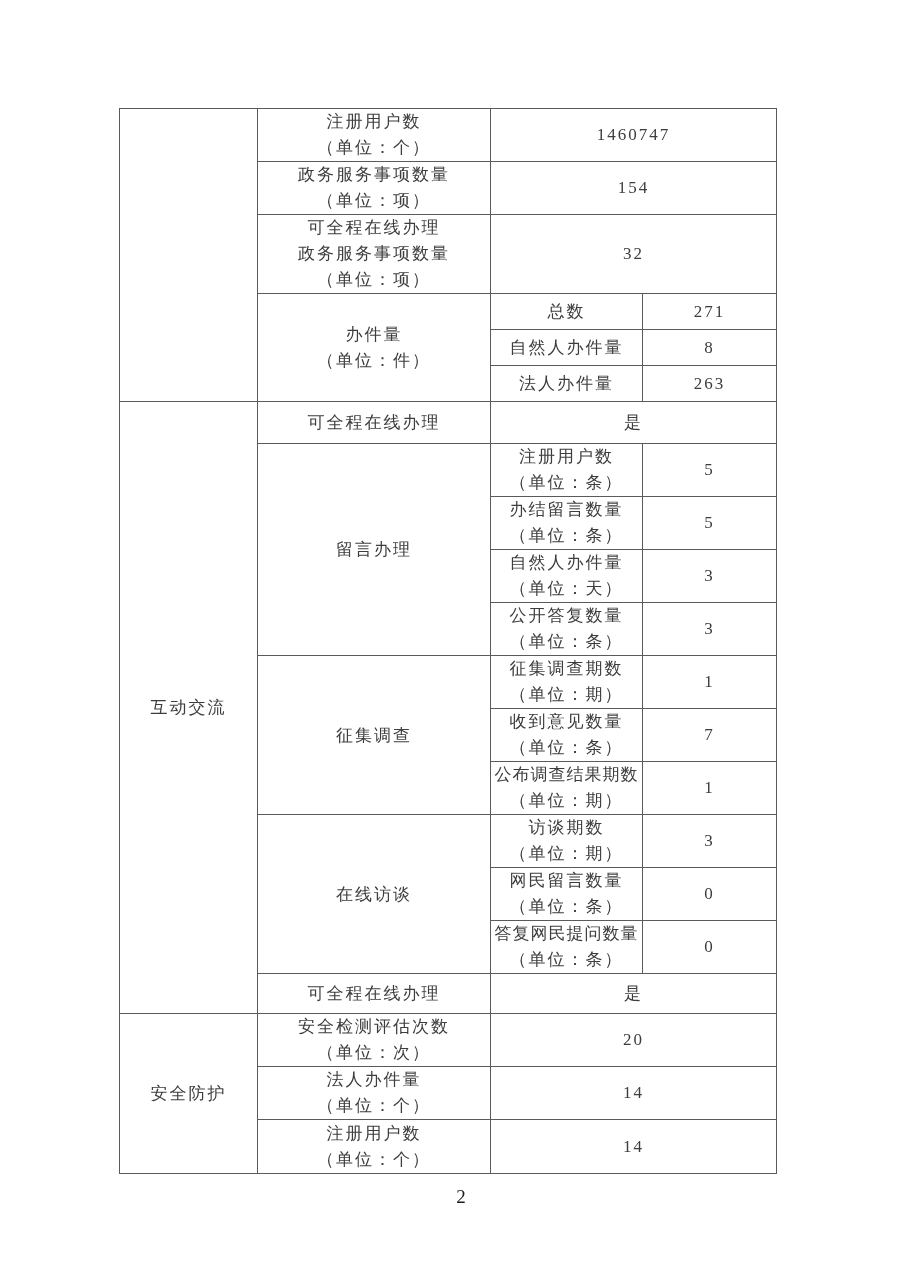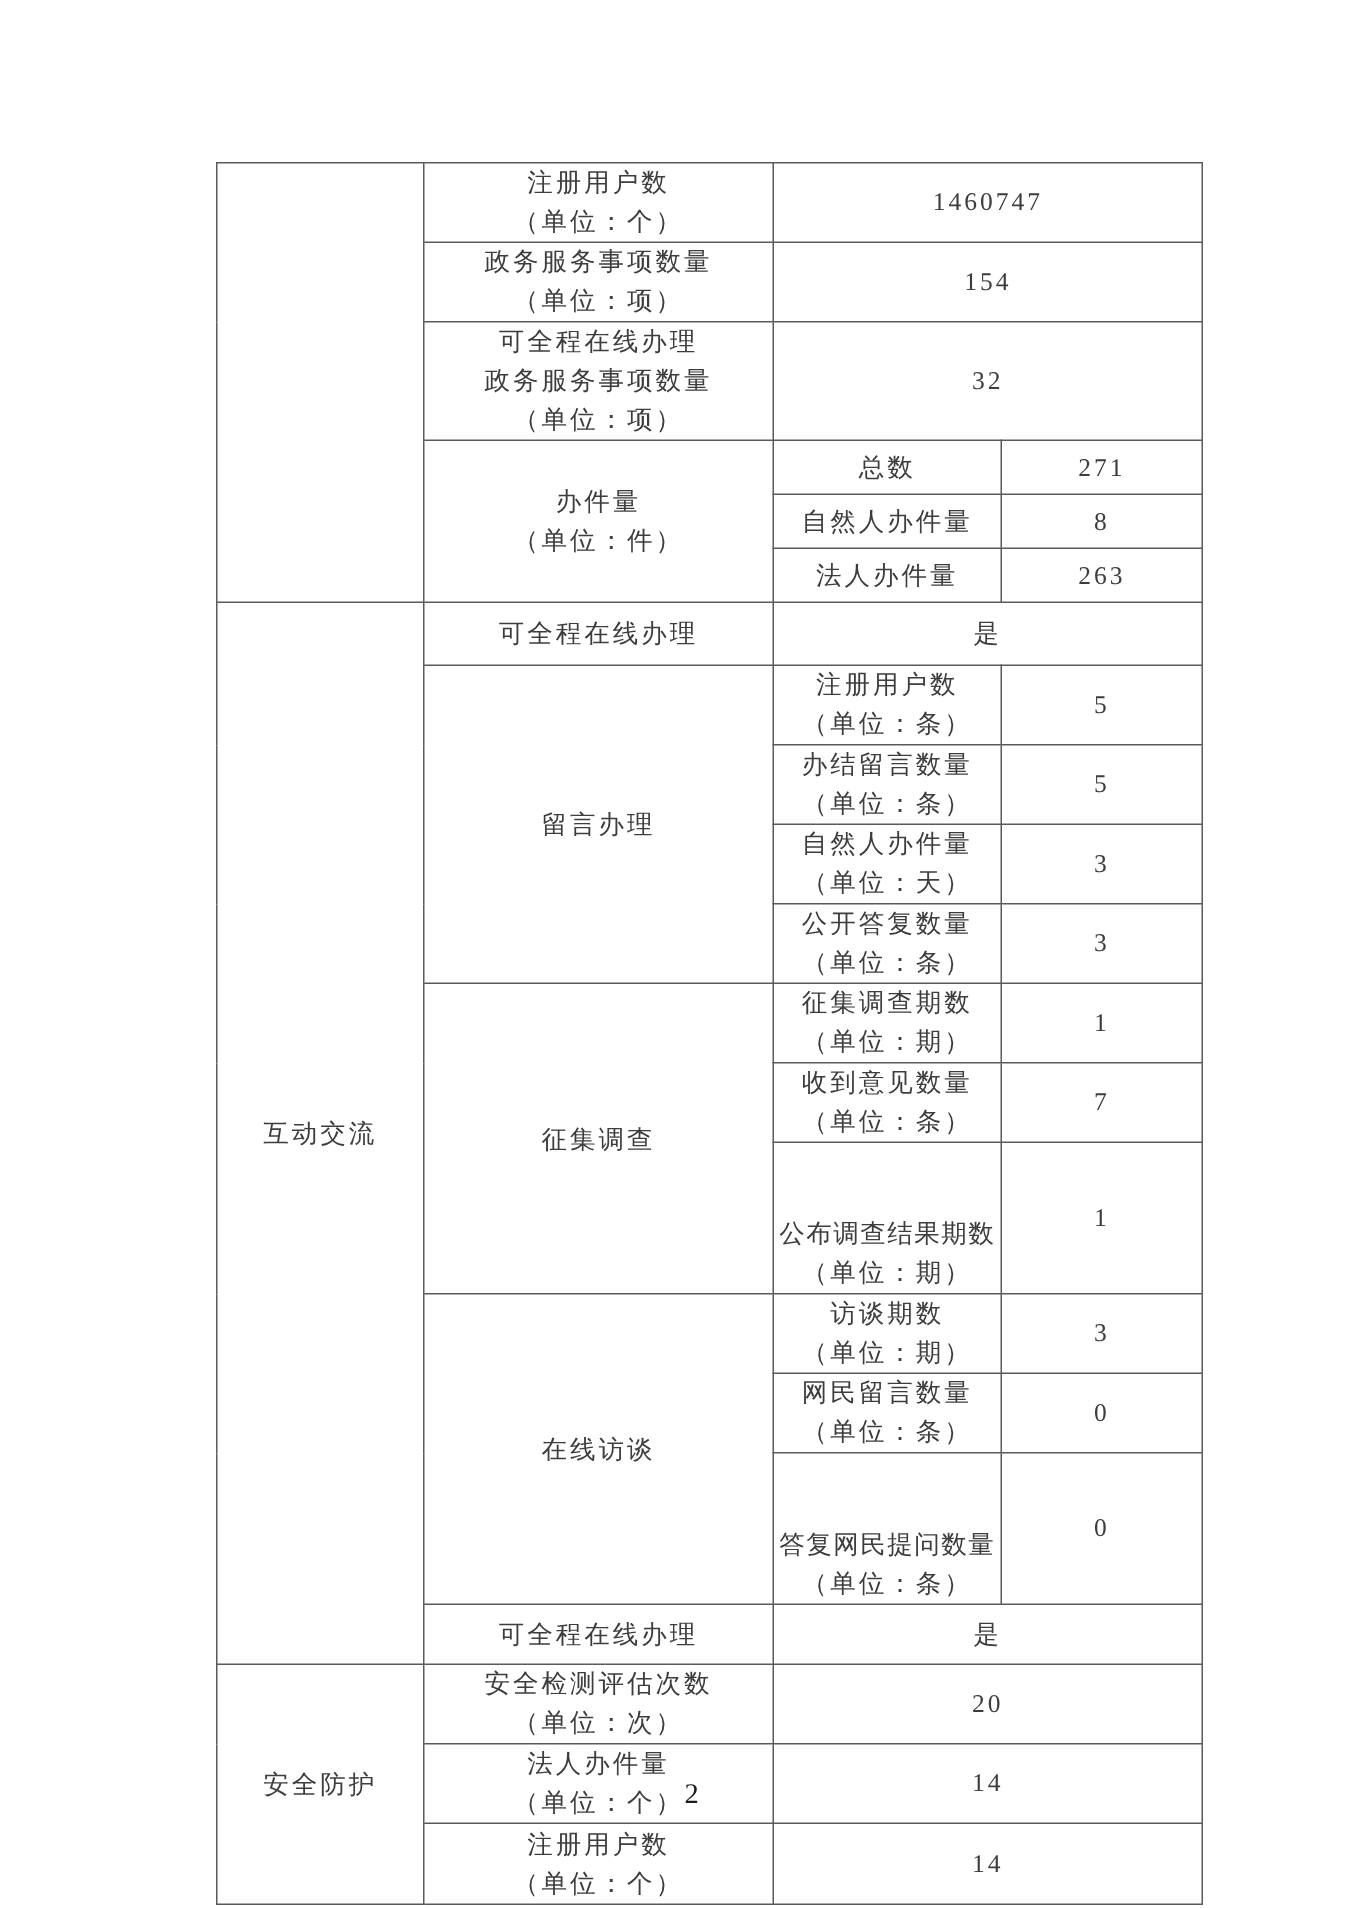--- a/index.html
+++ b/index.html
@@ -9,21 +9,21 @@
   }
   body {
     position: relative;
     width: 900px;
     height: 1272px;
     font-family: "Liberation Serif", "DejaVu Serif", serif;
     color: #3d3d3d;
   }
   .doc-table {
     position: absolute;
-    left: 144px;
+    left: 119px;
     top: 108px;
     border-collapse: collapse;
     table-layout: fixed;
   }
   .doc-table td {
     border: 1px solid #5a5a5a;
     text-align: center;
     vertical-align: middle;
     padding: 0;
     font-size: 17px;
@@ -36,21 +36,21 @@
     letter-spacing: 1px;
     font-family: Liberation Serif, serif;
   }
   .h53 { height: 53px; }
   .h52 { height: 52px; }
   .h79 { height: 79px; }
   .h36 { height: 36px; }
   .h42 { height: 42px; }
   .h40 { height: 40px; }
   .h54 { height: 54px; }
-  .tight { letter-spacing: 1px; margin-top: 48px; }
+  .tight { letter-spacing: 1px; }
   .page-number {
     position: absolute;
     left: 132px;
     width: 658px;
     top: 1186px;
     text-align: center;
     font-size: 19px;
     color: #1d1d1d;
   }
 </style>

